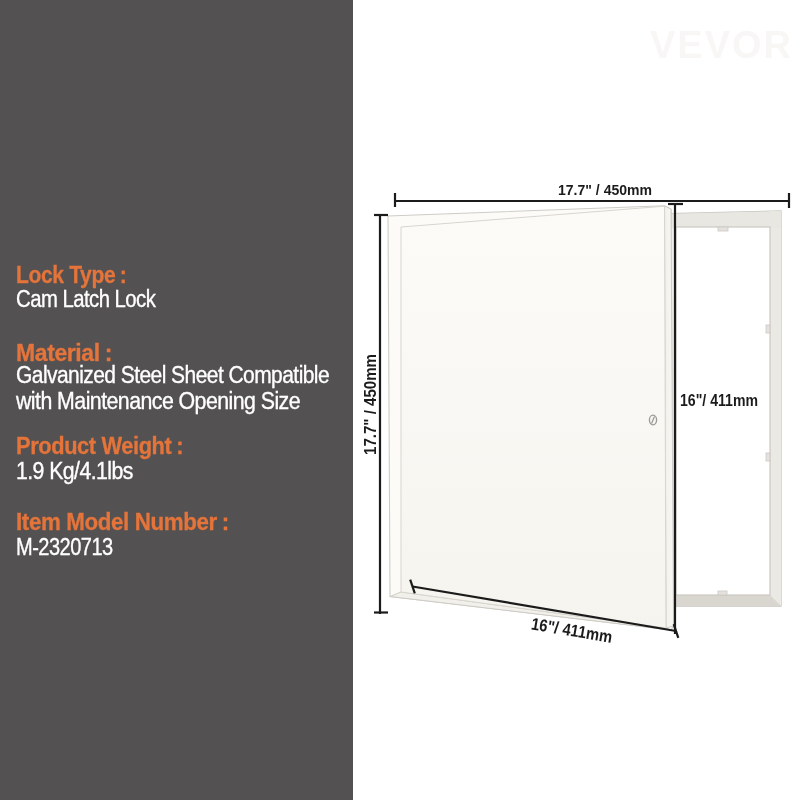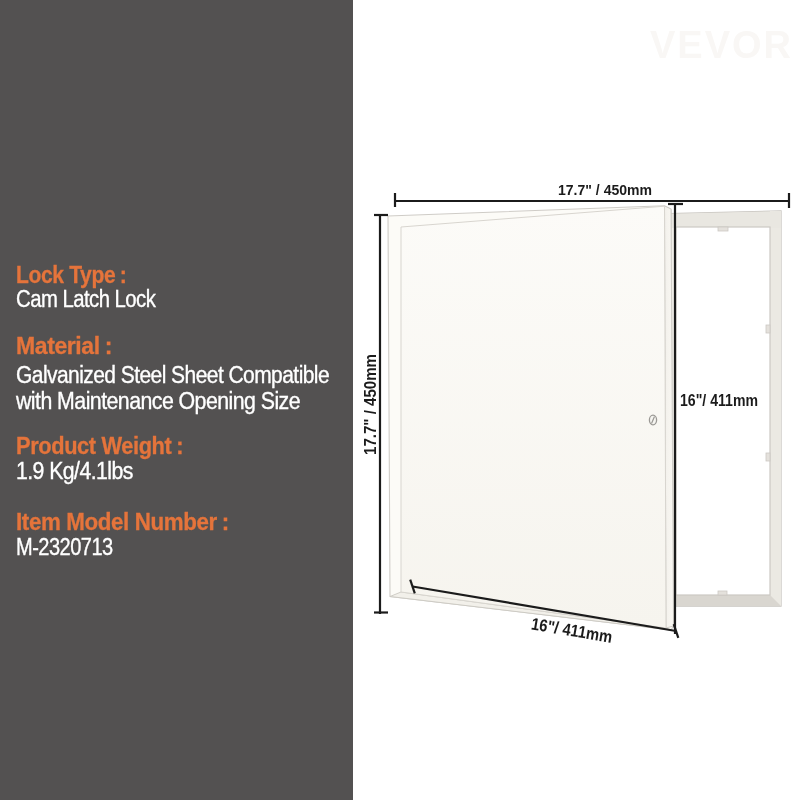--- a/index.html
+++ b/index.html
@@ -11,21 +11,21 @@
 </style>
 </head>
 <body>
 
 <div class="abs" style="left:0;top:0;width:353px;height:800px;background:#535151;"></div>
 
 <div class="abs hdr" style="left:16px;top:263px;transform:scaleX(0.915);transform-origin:0 50%;">Lock Type<span class="col">:</span></div>
 
 <div class="abs txt" style="left:16px;top:287px;transform:scaleX(0.883);transform-origin:0 50%;">Cam Latch Lock</div>
 
-<div class="abs hdr" style="left:16px;top:334px;">Material<span class="col">:</span></div>
+<div class="abs hdr" style="left:16px;top:341px;">Material<span class="col">:</span></div>
 
 <div class="abs txt" style="left:16px;top:363px;transform:scaleX(0.912);transform-origin:0 50%;">Galvanized Steel Sheet Compatible</div>
 
 <div class="abs txt" style="left:16px;top:389px;transform:scaleX(0.928);transform-origin:0 50%;">with Maintenance Opening Size</div>
 
 <div class="abs hdr" style="left:16px;top:434px;transform:scaleX(0.948);transform-origin:0 50%;">Product Weight<span class="col">:</span></div>
 
 <div class="abs txt" style="left:16px;top:459px;transform:scaleX(0.924);transform-origin:0 50%;">1.9 Kg/4.1lbs</div>
 
 <div class="abs hdr" style="left:16px;top:510px;transform:scaleX(0.972);transform-origin:0 50%;">Item Model Number<span class="col">:</span></div>

